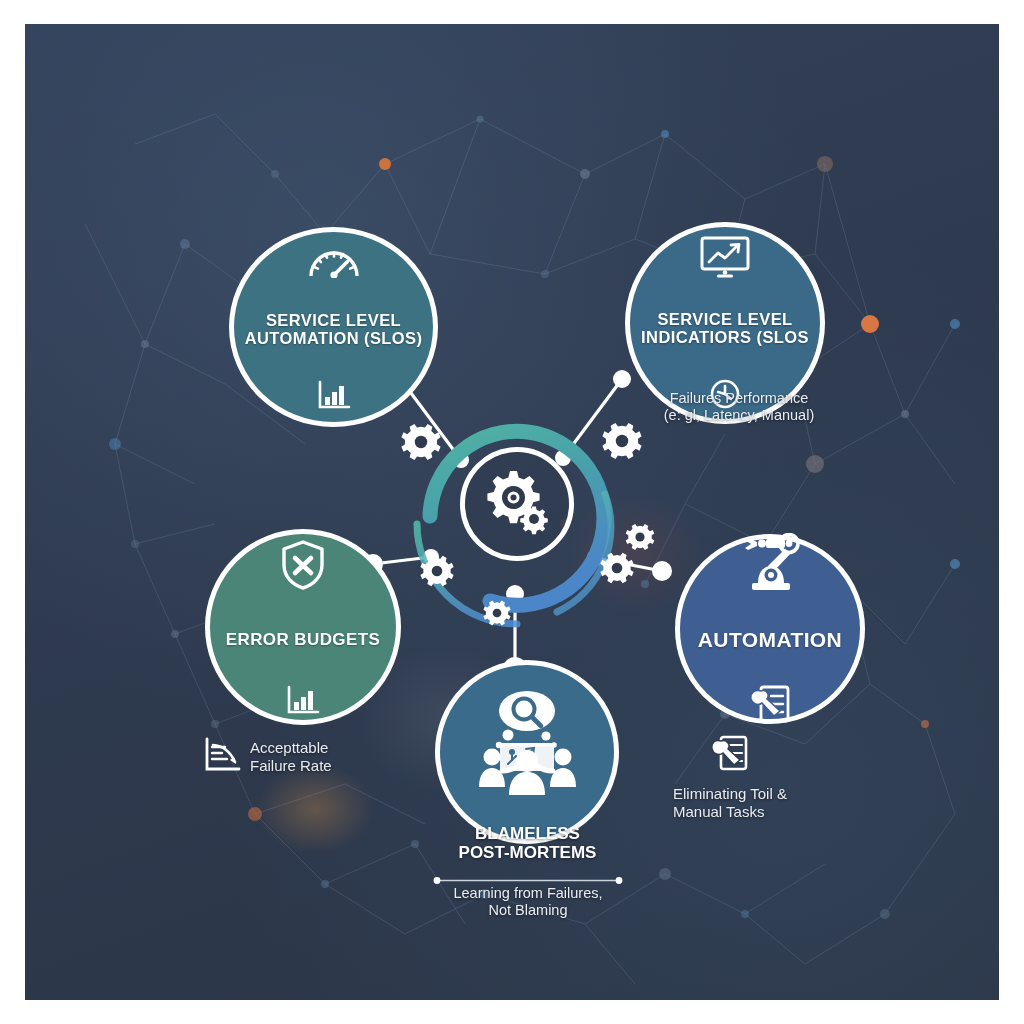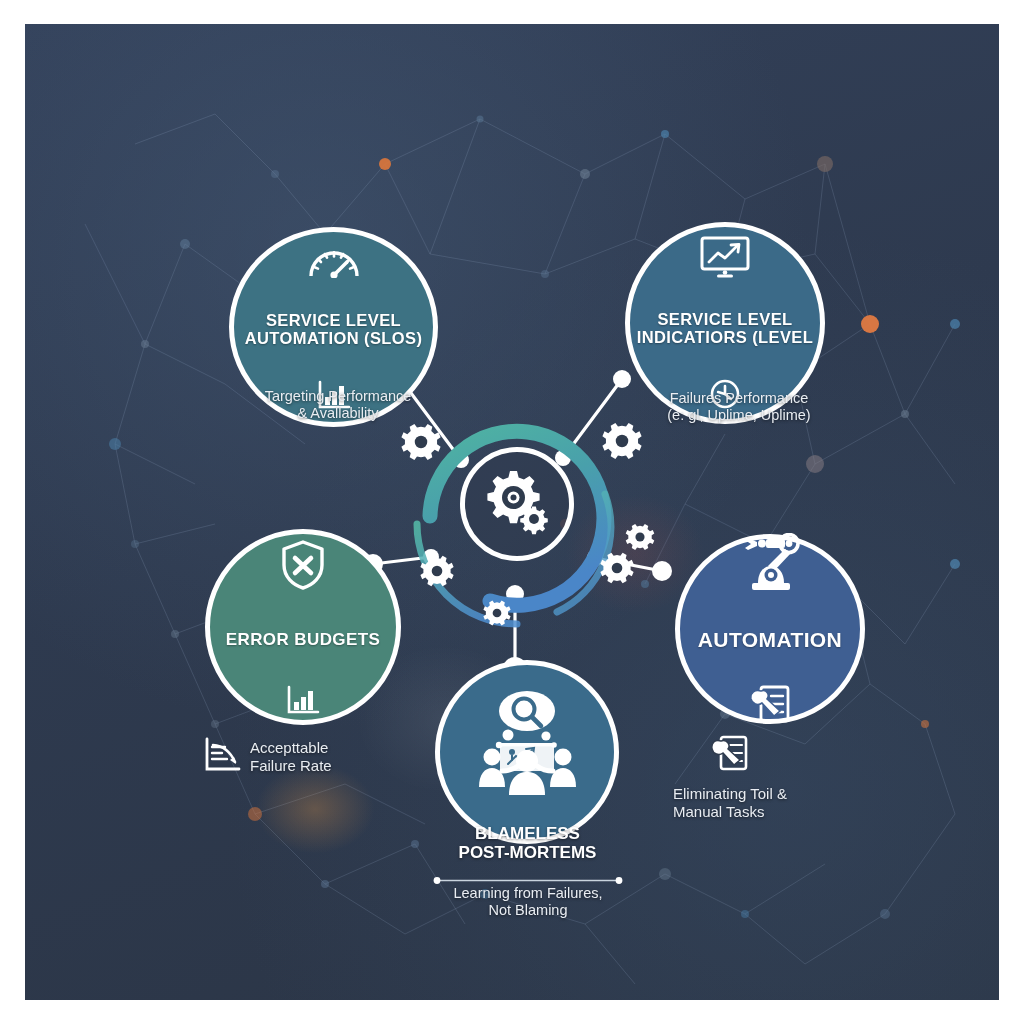--- a/index.html
+++ b/index.html
@@ -283,50 +283,46 @@
       <svg width="34" height="30" viewBox="0 0 34 30">
         <path d="M3,2 L3,27 L32,27" fill="none" stroke="#fff" stroke-width="2.6" stroke-linecap="round"></path>
         <g fill="#fff">
           <rect x="8" y="17" width="5" height="8"></rect>
           <rect x="15" y="12" width="5" height="13"></rect>
           <rect x="22" y="6" width="5" height="19"></rect>
         </g>
       </svg>
     </span>
   </div>
-  <div class="cap-out" id="slo-sub">
-    <div>Targeting Performance</div>
-    <div>&amp; Avallability</div>
-  </div>
 
   <div class="node" id="node-sli">
     <span class="ico">
       <svg width="52" height="42" viewBox="0 0 52 42">
         <rect x="3" y="2" width="46" height="31" rx="2.5" fill="none" stroke="#fff" stroke-width="3"></rect>
         <polyline points="10,26 19,17 26,22 38,10" fill="none" stroke="#fff" stroke-width="2.8" stroke-linecap="round" stroke-linejoin="round"></polyline>
         <polyline points="32,9 40,8.4 39,16" fill="none" stroke="#fff" stroke-width="2.8" stroke-linecap="round" stroke-linejoin="round"></polyline>
         <circle cx="26" cy="36.5" r="2.3" fill="#fff"></circle>
         <rect x="18" y="38.5" width="16" height="3" rx="1.5" fill="#fff"></rect>
       </svg>
     </span>
     <div class="ttl" style="margin-top:6px;">
       <div>SERVICE LEVEL</div>
-      <div>INDICATIORS (LEVEL</div>
+      <div>INDICATIORS (SLOS</div>
     </div>
     <span class="ico" style="margin-top:4px;">
       <svg width="32" height="32" viewBox="0 0 32 32">
         <circle cx="16" cy="16" r="13" fill="none" stroke="#fff" stroke-width="2.6"></circle>
         <path d="M16,8 L16,16 L22,21" fill="none" stroke="#fff" stroke-width="2.6" stroke-linecap="round" stroke-linejoin="round"></path>
         <line x1="16" y1="16" x2="9" y2="14" stroke="#fff" stroke-width="2.4" stroke-linecap="round"></line>
       </svg>
     </span>
   </div>
   <div class="cap-out" id="sli-sub">
     <div>Failures Performance</div>
-    <div>(e: gl, Uplime, Uplime)</div>
+    <div>(e: gl, Latency, Manual)</div>
   </div>
 
   <div class="node" id="node-eb">
     <span class="ico">
       <svg width="46" height="52" viewBox="0 0 46 52">
         <path d="M23,3 L42,10 L42,26 C42,38 33,46 23,49 C13,46 4,38 4,26 L4,10 Z" fill="none" stroke="#fff" stroke-width="3.4" stroke-linejoin="round"></path>
         <g stroke="#fff" stroke-width="4.6" stroke-linecap="round">
           <line x1="15" y1="19" x2="31" y2="34"></line>
           <line x1="31" y1="19" x2="15" y2="34"></line>
         </g>

